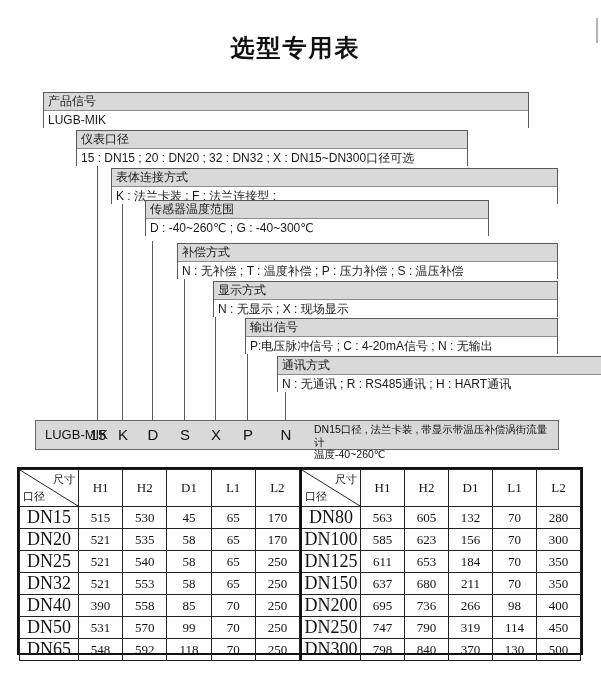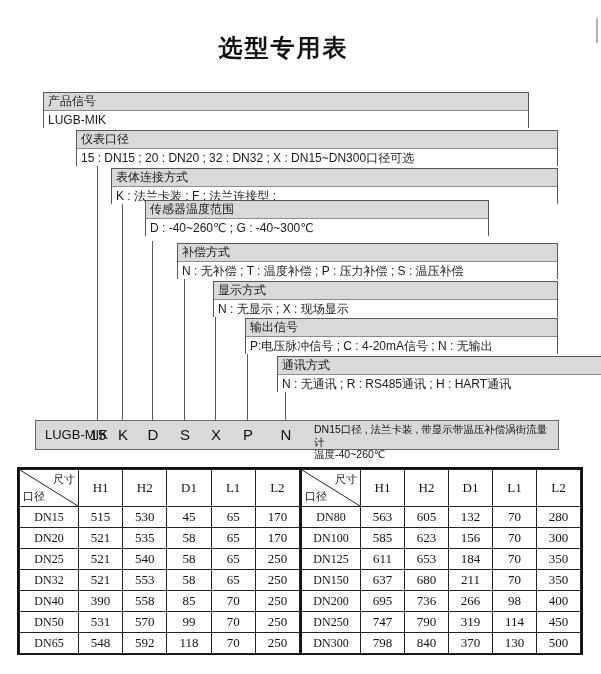--- a/index.html
+++ b/index.html
@@ -2,21 +2,21 @@
 <html><head>
 <meta charset="utf-8">
 <style>
   html,body{margin:0;padding:0;background:#fff;}
   .page{
     position:relative;width:601px;height:674px;background:#ffffff;overflow:hidden;
     font-family:"Liberation Sans","DejaVu Sans",sans-serif;color:#1a1a1a;
   }
   .title{
     position:absolute;left:0;top:32px;width:567px;text-align:center;
-    font-size:24px;font-weight:bold;letter-spacing:2px;color:#111;
+    font-size:24px;font-weight:bold;letter-spacing:2px;color:#111;padding-left:12px;
   }
   
   .cbox{position:absolute;border:1px solid #595959;background:#fff;box-sizing:border-box;}
   .cbox .hd{
     background:#d9d9d9;height:17px;line-height:17px;font-size:12px;
     padding-left:4px;border-bottom:1px solid #8c8c8c;white-space:nowrap;overflow:hidden;
   }
   .cbox .vl{
     height:18px;line-height:18px;font-size:12px;padding-left:4px;
     background:#fff;white-space:nowrap;overflow:hidden;
@@ -48,42 +48,42 @@
   .dimwrap table{
     border-collapse:collapse;table-layout:fixed;width:50%;height:100%;
   }
   .dimwrap table.rhalf{border-left:2px solid #111;}
   .dimwrap td,.dimwrap th{
     border:1px solid #222;text-align:center;vertical-align:middle;
     font-size:13px;font-weight:normal;padding:0;color:#111;
   }
   .dimwrap tr.hrow{height:37px;}
   .dimwrap tr.drow{height:21px;}
-  .dimwrap td.dn{font-size:12px;}
+  .dimwrap td.dn{font-size:18px;}
   .corner{position:relative;overflow:hidden;}
   .corner svg{position:absolute;left:0;top:0;width:100%;height:100%;}
   .corner .ctop{position:absolute;right:3px;top:2px;font-size:11px;}
   .corner .cbot{position:absolute;left:3px;bottom:2px;font-size:11px;}
   .edge-artifact{position:absolute;left:596px;top:18px;width:2px;height:25px;background:#b3b3b3;}
 </style>
 </head>
 <body>
 
 <div class="page">
 
   <div class="title">选型专用表</div>
 
   <div class="edge-artifact"></div>
 
   <div id="cascade">
       <div class="cbox" style="left: 43px; top: 92px; width: 486px; height: 36px;">
         <div class="hd">产品信号</div>
         <div class="vl">LUGB-MIK</div>
       </div>
-      <div class="cbox" style="left: 76px; top: 130px; width: 482px; height: 36px;">
+      <div class="cbox" style="left: 76px; top: 130px; width: 392px; height: 36px;">
         <div class="hd">仪表口径</div>
         <div class="vl">15 : DN15 ; 20 : DN20 ; 32 : DN32 ; X : DN15~DN300口径可选</div>
       </div>
       <div class="vline" style="left: 97px; top: 166px; height: 254px;"></div>
       <div class="cbox" style="left: 111px; top: 168px; width: 447px; height: 36px;">
         <div class="hd">表体连接方式</div>
         <div class="vl">K : 法兰卡装 ; F : 法兰连接型 ;</div>
       </div>
       <div class="vline" style="left: 122px; top: 204px; height: 216px;"></div>
       <div class="cbox" style="left: 145px; top: 200px; width: 344px; height: 36px;">

